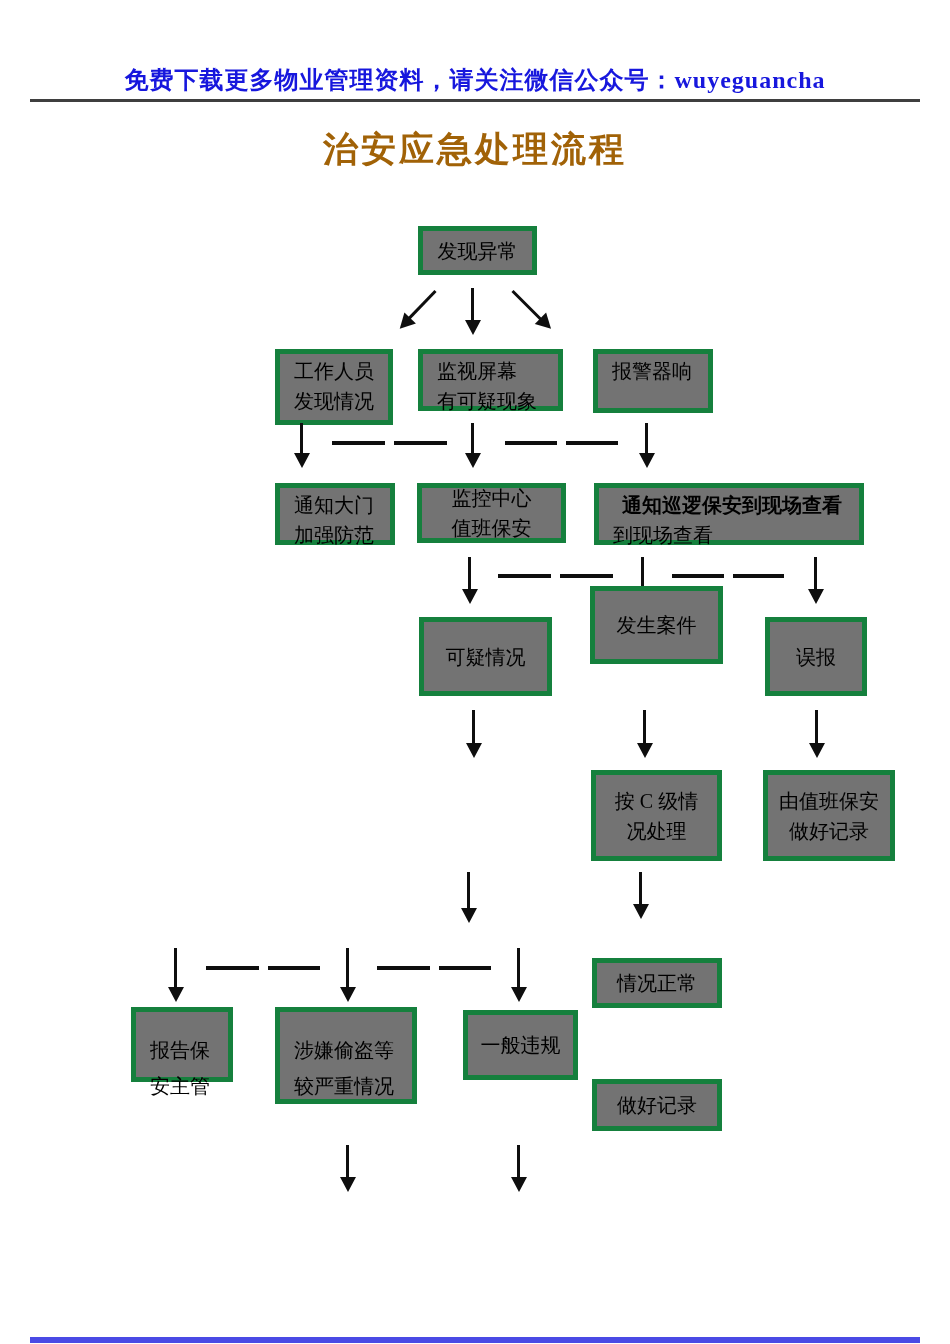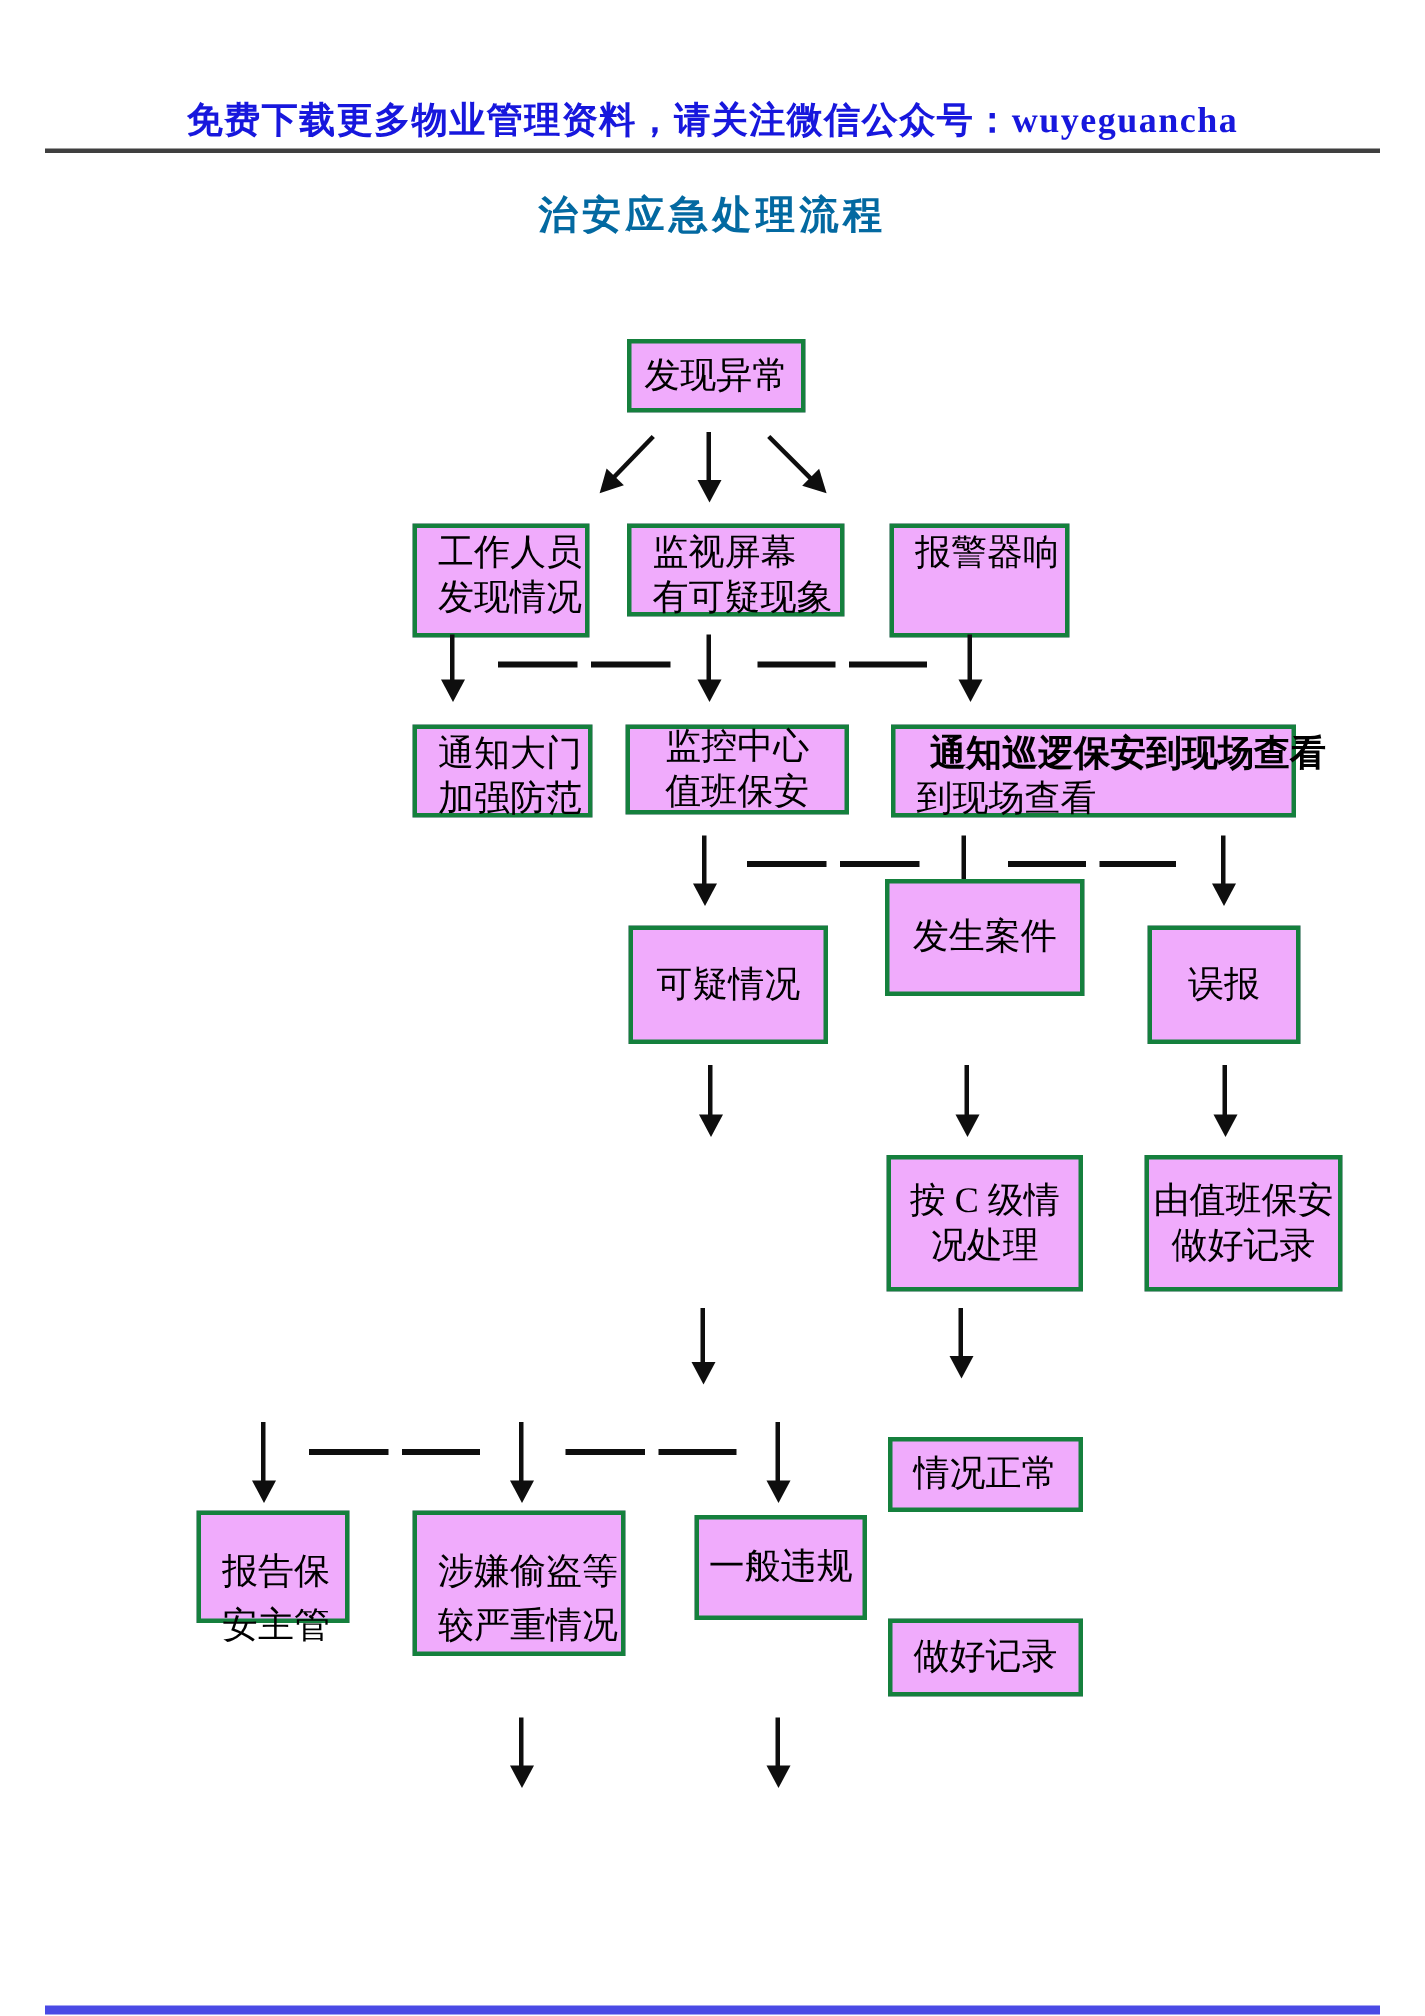--- a/index.html
+++ b/index.html
@@ -3,25 +3,25 @@
 <meta charset="utf-8">
 <style>
   html,body{margin:0;padding:0;background:#ffffff;}
   .page{position:relative;width:950px;height:1344px;background:#ffffff;overflow:hidden;
         font-family:"Liberation Serif","DejaVu Serif",serif;color:#000;border-radius:14px;}
   
   .notice{position:absolute;left:0;top:64px;width:950px;text-align:center;
           font-size:24px;font-weight:bold;color:#1717dd;letter-spacing:1px;}
   .rule{position:absolute;left:30px;top:99px;width:890px;height:3px;background:#3f3f3f;}
   .doc-title{position:absolute;left:0;top:126px;width:950px;text-align:center;
-             font-size:26px;font-weight:bold;letter-spacing:3px;color:#0369a1;
+             font-size:35px;font-weight:bold;letter-spacing:3px;color:#a16207;
              font-family:"Liberation Sans","DejaVu Sans",sans-serif;}
   
-  .box{position:absolute;border:3px solid #15803d;background:#f0abfc;
-       font-size:24px;line-height:30px;box-sizing:border-box;}
+  .box{position:absolute;border:5px solid #15803d;background:#737373;
+       font-size:20px;line-height:30px;box-sizing:border-box;}
   .box.center{display:flex;flex-direction:column;justify-content:center;
               align-items:center;text-align:center;}
   .box.left{padding:2px 6px 2px 14px;}
   .box.tall{line-height:36px;padding-top:20px;}
   .ln{white-space:nowrap;}
   .ln.indent1{padding-left:9px;font-weight:bold;}
   
   .va{position:absolute;width:3px;background:#0e0e0e;}
   .va::after{content:"";position:absolute;left:50%;bottom:-14px;transform:translateX(-50%);
              width:0;height:0;border:8px solid transparent;border-bottom:none;
@@ -51,21 +51,21 @@
   <div class="va diag" style="left:511px;top:291px;height:40px;transform:rotate(-45deg)"></div>
 
   <div class="box left" style="left:275px;top:349px;width:118px;height:76px">
     <div class="ln">工作人员</div>
     <div class="ln">发现情况</div>
   </div>
   <div class="box left" style="left:418px;top:349px;width:145px;height:62px">
     <div class="ln">监视屏幕</div>
     <div class="ln">有可疑现象</div>
   </div>
-  <div class="box left" style="left:593px;top:349px;width:120px;height:76px">
+  <div class="box left" style="left:593px;top:349px;width:120px;height:64px">
     <div class="ln">报警器响</div>
   </div>
 
   <div class="va" style="left:300px;top:423px;height:31px"></div>
   <div class="dg" style="left:332px;top:441px;width:115px">
       <i></i>
       <i></i>
     </div>
   <div class="va" style="left:471px;top:423px;height:31px"></div>
   <div class="dg" style="left:505px;top:441px;width:113px">

